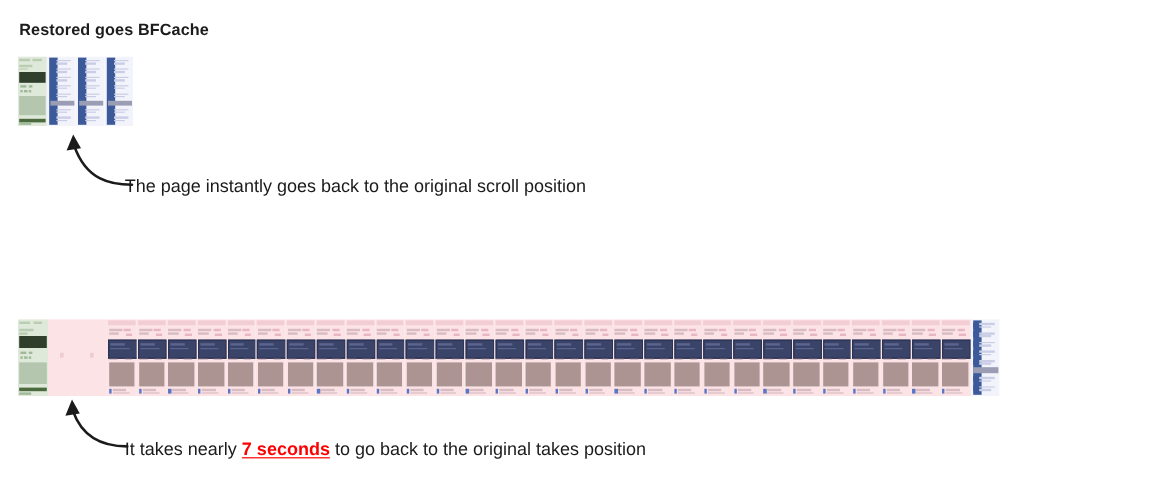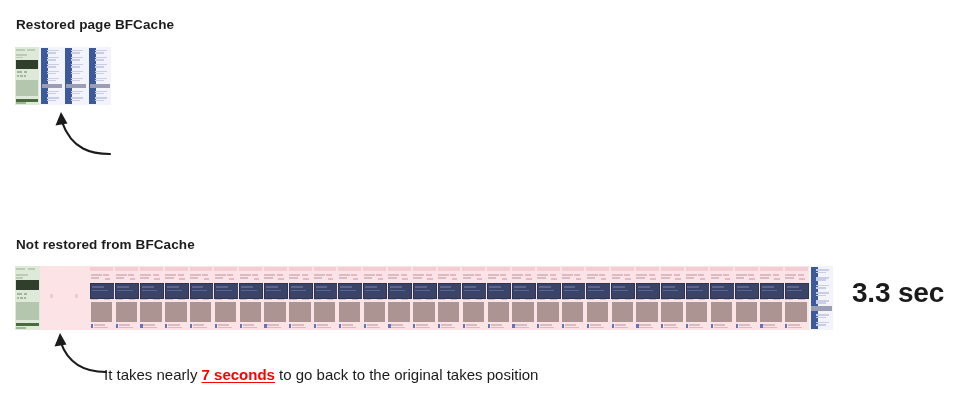--- a/index.html
+++ b/index.html
@@ -71,21 +71,21 @@
   .f-pink .navyline{position:absolute;background:#5a6490;}
   .f-pink .mauve{position:absolute;background:#ab9492;}
   .f-pink .bluechip{position:absolute;background:#5b77c4;}
   .f-pink .graytxt{position:absolute;background:#d8bcc2;}
 </style>
 </head>
 <body>
 
 <div class="stage">
 
-  <div class="section-title" id="title-top">Restored page BFCache</div>
+  <div class="section-title" id="title-top">Restored goes BFCache</div>
 
   <div class="filmstrip" id="strip-top">
       <div class="frame f-green" style="width: 24px;">
         <div class="gh" style="top: 3%; height: 3.5%; left: 6%; width: 34%;"></div>
         <div class="gh" style="top: 3%; height: 3.5%; left: 52%; width: 30%;"></div>
         <div class="gh" style="top: 12%; height: 3%; left: 6%; width: 46%;"></div>
         <div class="gh" style="top: 17%; height: 2.6%; left: 6%; width: 28%;"></div>
         <div class="hero" style="top: 22%; height: 16%;"></div>
         <div class="tiny" style="top: 42%; height: 3%; left: 8%; width: 22%;"></div>
         <div class="tiny" style="top: 42%; height: 3%; left: 36%; width: 14%;"></div>
@@ -172,22 +172,22 @@
         <div class="band" style="left: 12%; top: 63%; width: 84%; height: 8%;"></div>
       </div>
     </div>
 
 
   <svg class="arrow" id="arrow-top" width="70" height="52" viewBox="0 0 70 52">
     <path d="M66 46 C48 46 28 42 18 14" stroke="#1b1b1b" stroke-width="2.2" fill="none" stroke-linecap="round"></path>
     <path d="M17 4 L11.5 17.5 L23.5 15.5 Z" fill="#1b1b1b"></path>
   </svg>
 
-
-  <div class="section-title" id="title-bottom">Not restored from BFCache</div>
+  <div class="caption" id="cap-top">The page instantly goes back to the original scroll position</div>
+
 
   <div class="filmstrip" id="strip-bottom">
       <div class="frame f-green" style="width: 24.8px;">
         <div class="gh" style="top: 3%; height: 3.5%; left: 6%; width: 34%;"></div>
         <div class="gh" style="top: 3%; height: 3.5%; left: 52%; width: 30%;"></div>
         <div class="gh" style="top: 12%; height: 3%; left: 6%; width: 46%;"></div>
         <div class="gh" style="top: 17%; height: 2.6%; left: 6%; width: 28%;"></div>
         <div class="hero" style="top: 22%; height: 16%;"></div>
         <div class="tiny" style="top: 42%; height: 3%; left: 8%; width: 22%;"></div>
         <div class="tiny" style="top: 42%; height: 3%; left: 36%; width: 14%;"></div>
@@ -688,21 +688,20 @@
         <div class="rowd" style="left: 12%; top: 74%; width: 16%; height: 8%;"></div>
         <div class="row" style="left: 32%; top: 75%; width: 52%; height: 2.6%;"></div>
         <div class="row" style="left: 32%; top: 79%; width: 38%; height: 2.4%;"></div>
         <div class="rowd" style="left: 12%; top: 86%; width: 16%; height: 8%;"></div>
         <div class="row" style="left: 32%; top: 87%; width: 52%; height: 2.6%;"></div>
         <div class="row" style="left: 32%; top: 91%; width: 38%; height: 2.4%;"></div>
         <div class="band" style="left: 12%; top: 63%; width: 84%; height: 8%;"></div>
       </div>
     </div>
 
-  <div class="duration" id="dur-bottom">3.3 sec</div>
 
   <svg class="arrow" id="arrow-bottom" width="70" height="48" viewBox="0 0 70 48">
     <path d="M62 42 C46 42 26 38 17 13" stroke="#1b1b1b" stroke-width="2.2" fill="none" stroke-linecap="round"></path>
     <path d="M16 3 L10.5 16.5 L22.5 14.5 Z" fill="#1b1b1b"></path>
   </svg>
 
   <div class="caption" id="cap-bottom"><span>It takes nearly </span><span class="hl">7 seconds</span><span> to go back to the original takes position</span></div>
 
 </div>
 

